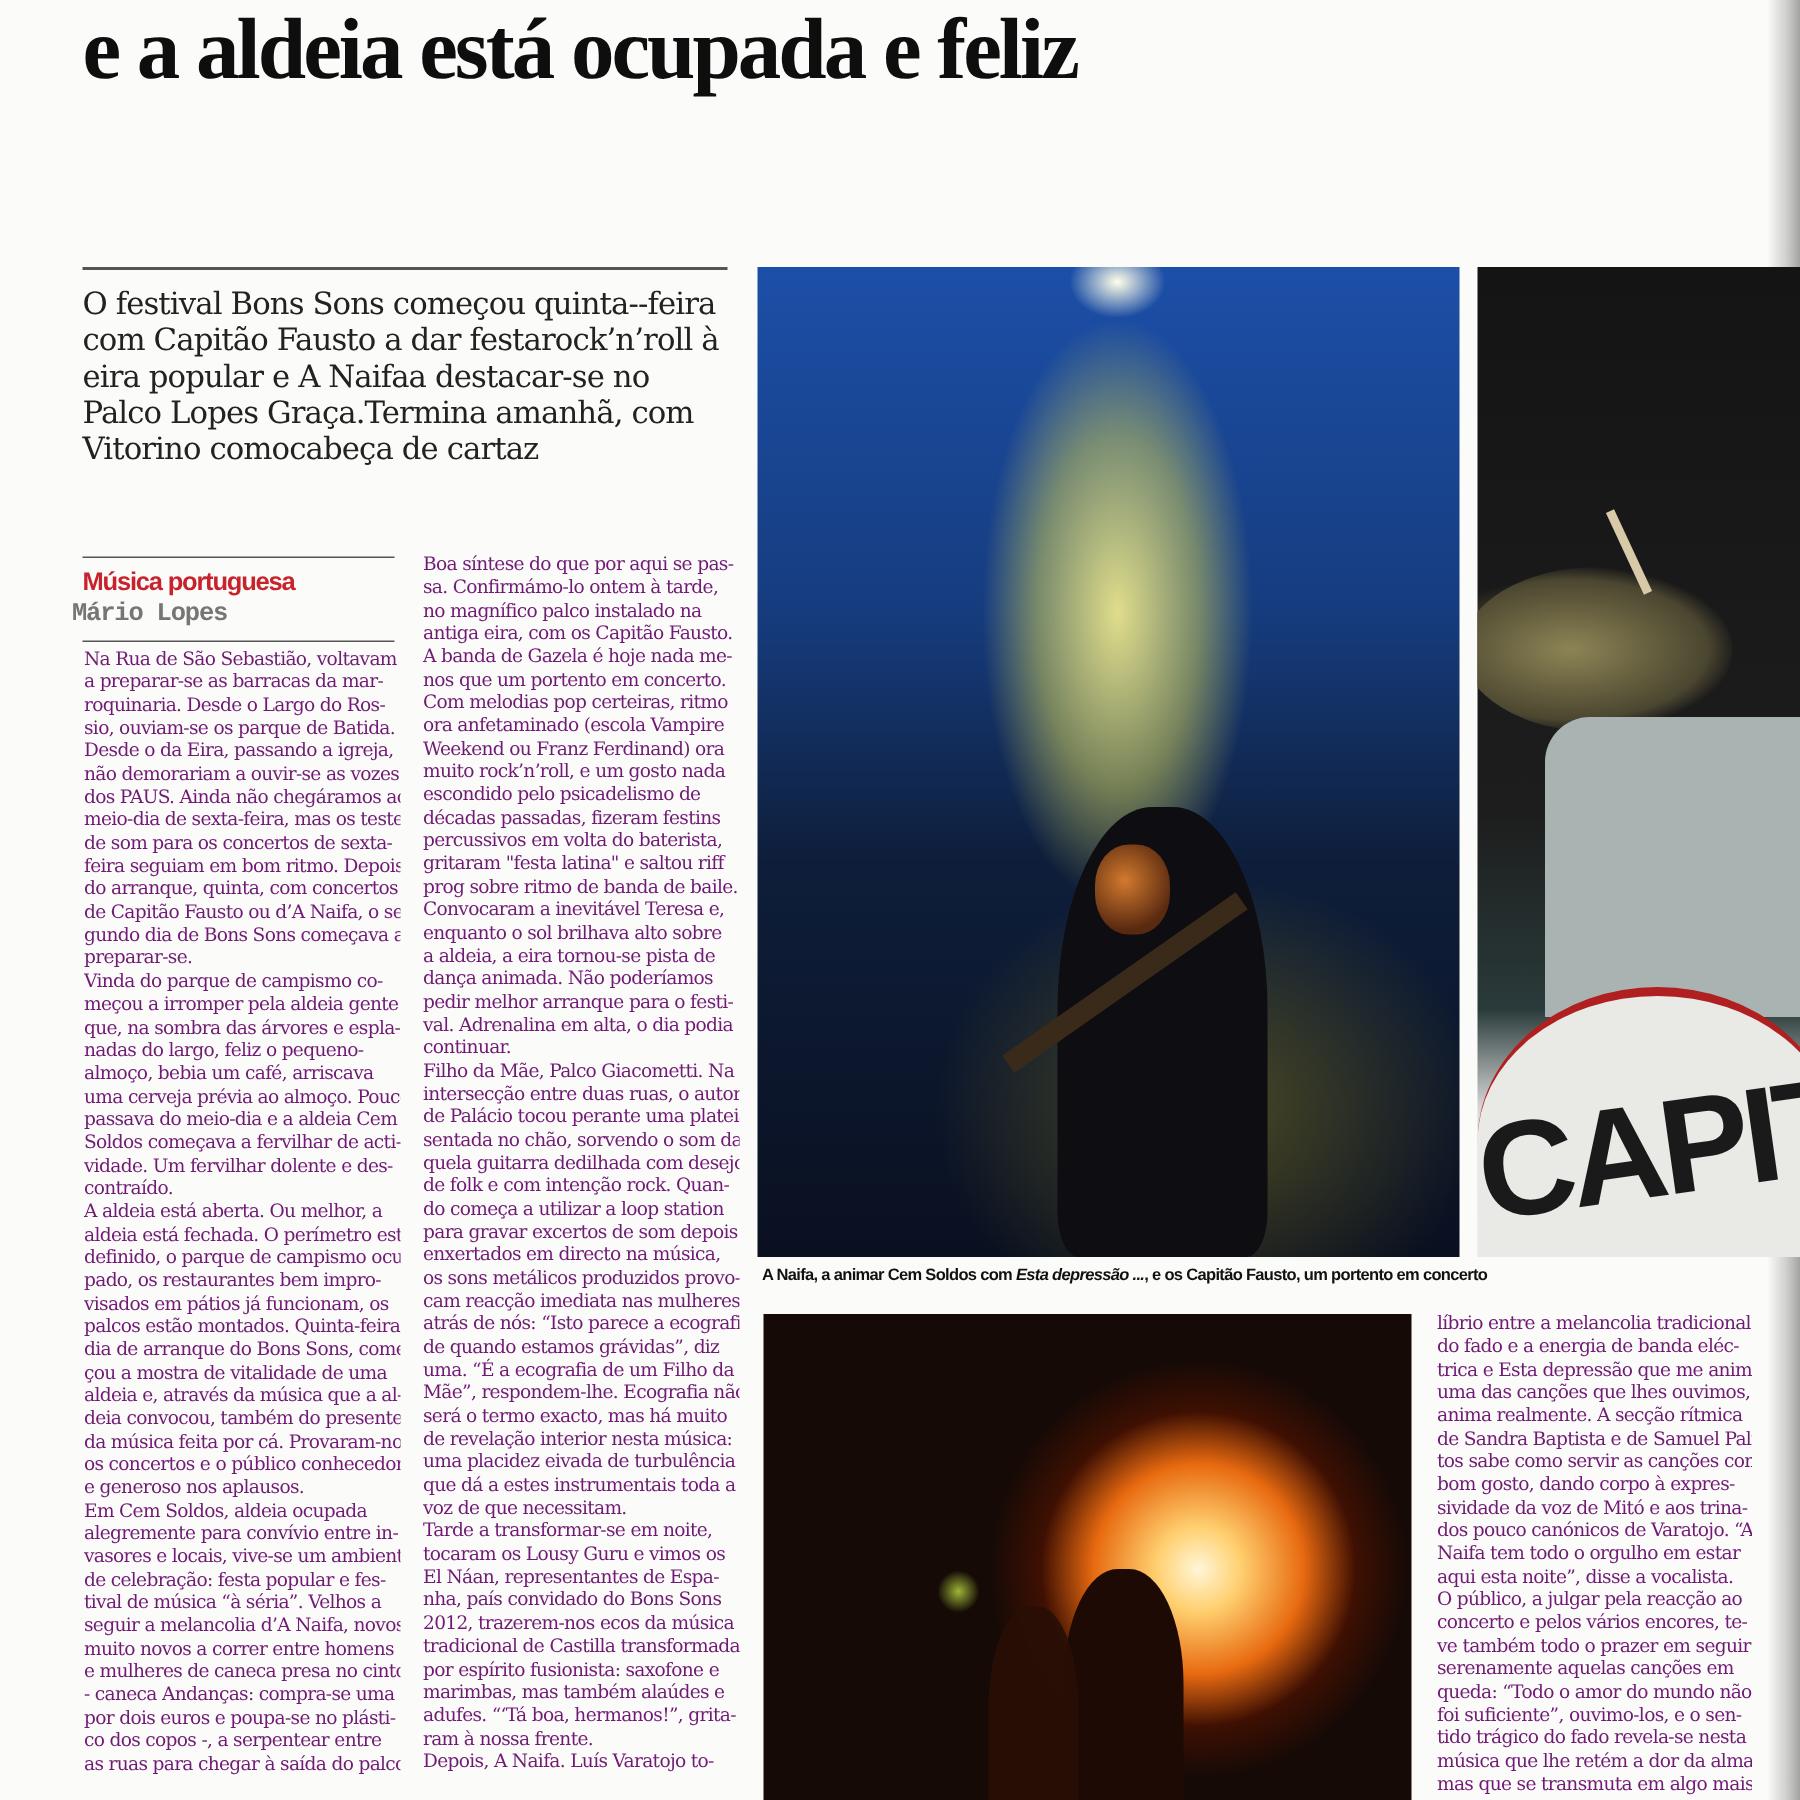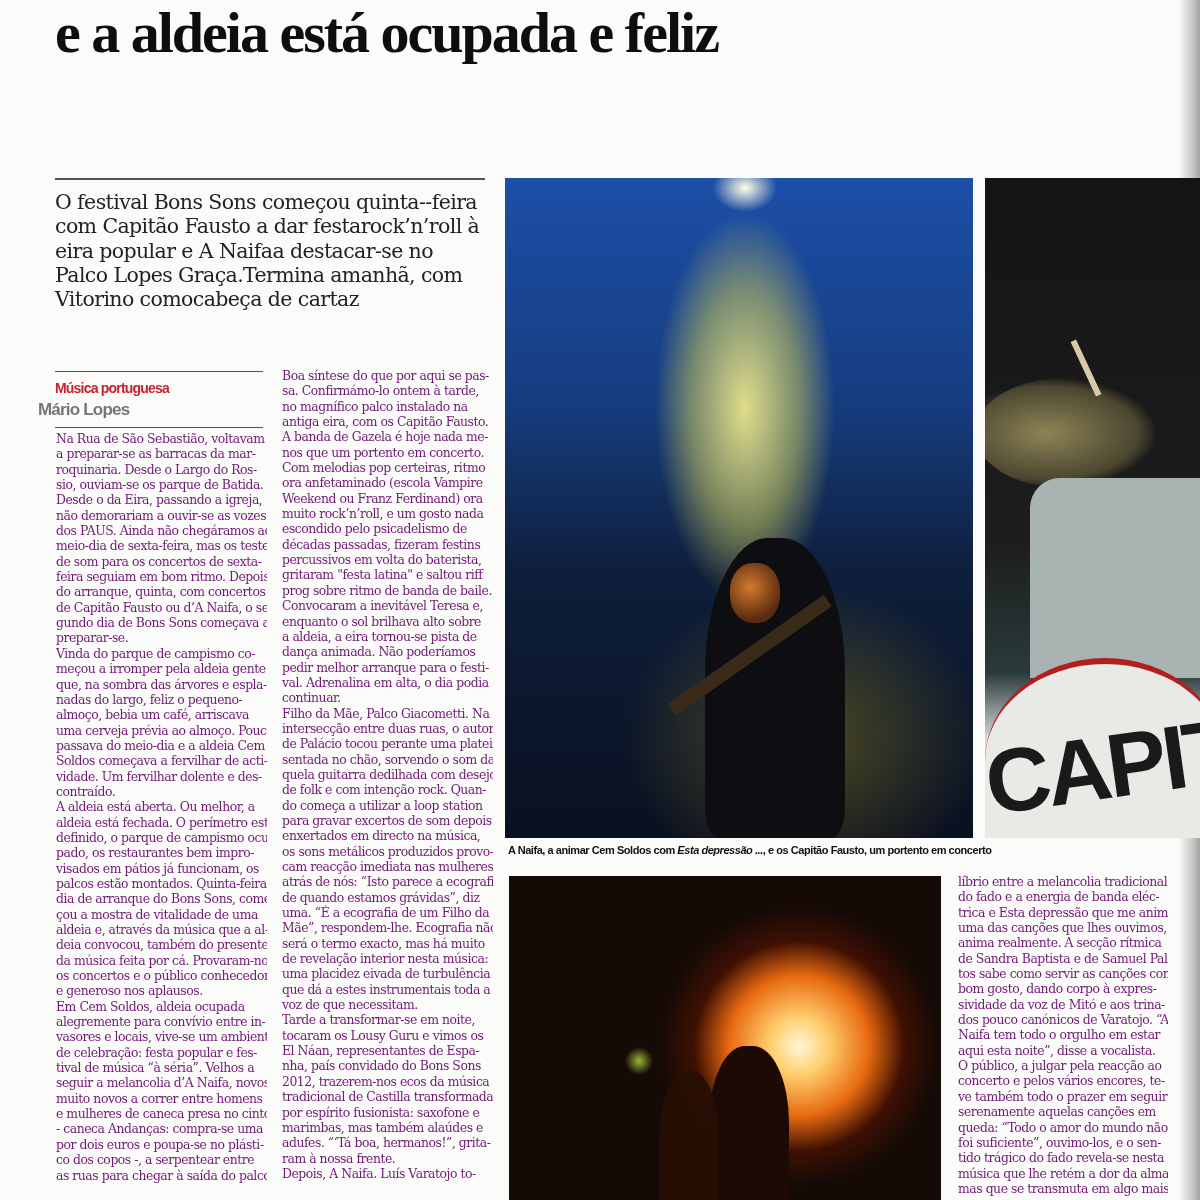--- a/index.html
+++ b/index.html
@@ -22,25 +22,25 @@
     .headline span { display: block; }
     .rule { position: absolute; height: 2px; background: #555; }
     .standfirst {
       position: absolute; left: 55px; top: 190px; width: 430px;
       font-family: "DejaVu Serif", serif; font-size: 20.5px; line-height: 24.3px;
       color: #222; letter-spacing: -0.6px;
     }
     .section-label {
       position: absolute; left: 55px; top: 379px;
       font-family: "Liberation Sans", sans-serif; font-weight: bold;
-      font-size: 14px; line-height: 18px; letter-spacing: -0.8px; color: #c8232c;
+      font-size: 17px; line-height: 18px; letter-spacing: -0.8px; color: #c8232c;
     }
     .author {
-      position: absolute; left: 38px; top: 401px;
-      font-family: Liberation Sans, sans-serif; font-weight: bold;
+      position: absolute; left: 48px; top: 401px;
+      font-family: Liberation Mono, monospace; font-weight: bold;
       font-size: 17px; line-height: 18px; letter-spacing: -0.8px; color: #767676;
     }
     .col {
       position: absolute; font-family: "DejaVu Serif", serif;
       font-size: 12.4px; line-height: 15.35px; letter-spacing: -0.45px;
       color: #701a75; text-align: justify; overflow: hidden;
     }
     .col1 { left: 56px; top: 431px; width: 211px; height: 769px; }
     .col2 { left: 282px; top: 368px; width: 211px; height: 832px; }
     .col3 { left: 958px; top: 874px; width: 210px; height: 326px; }

